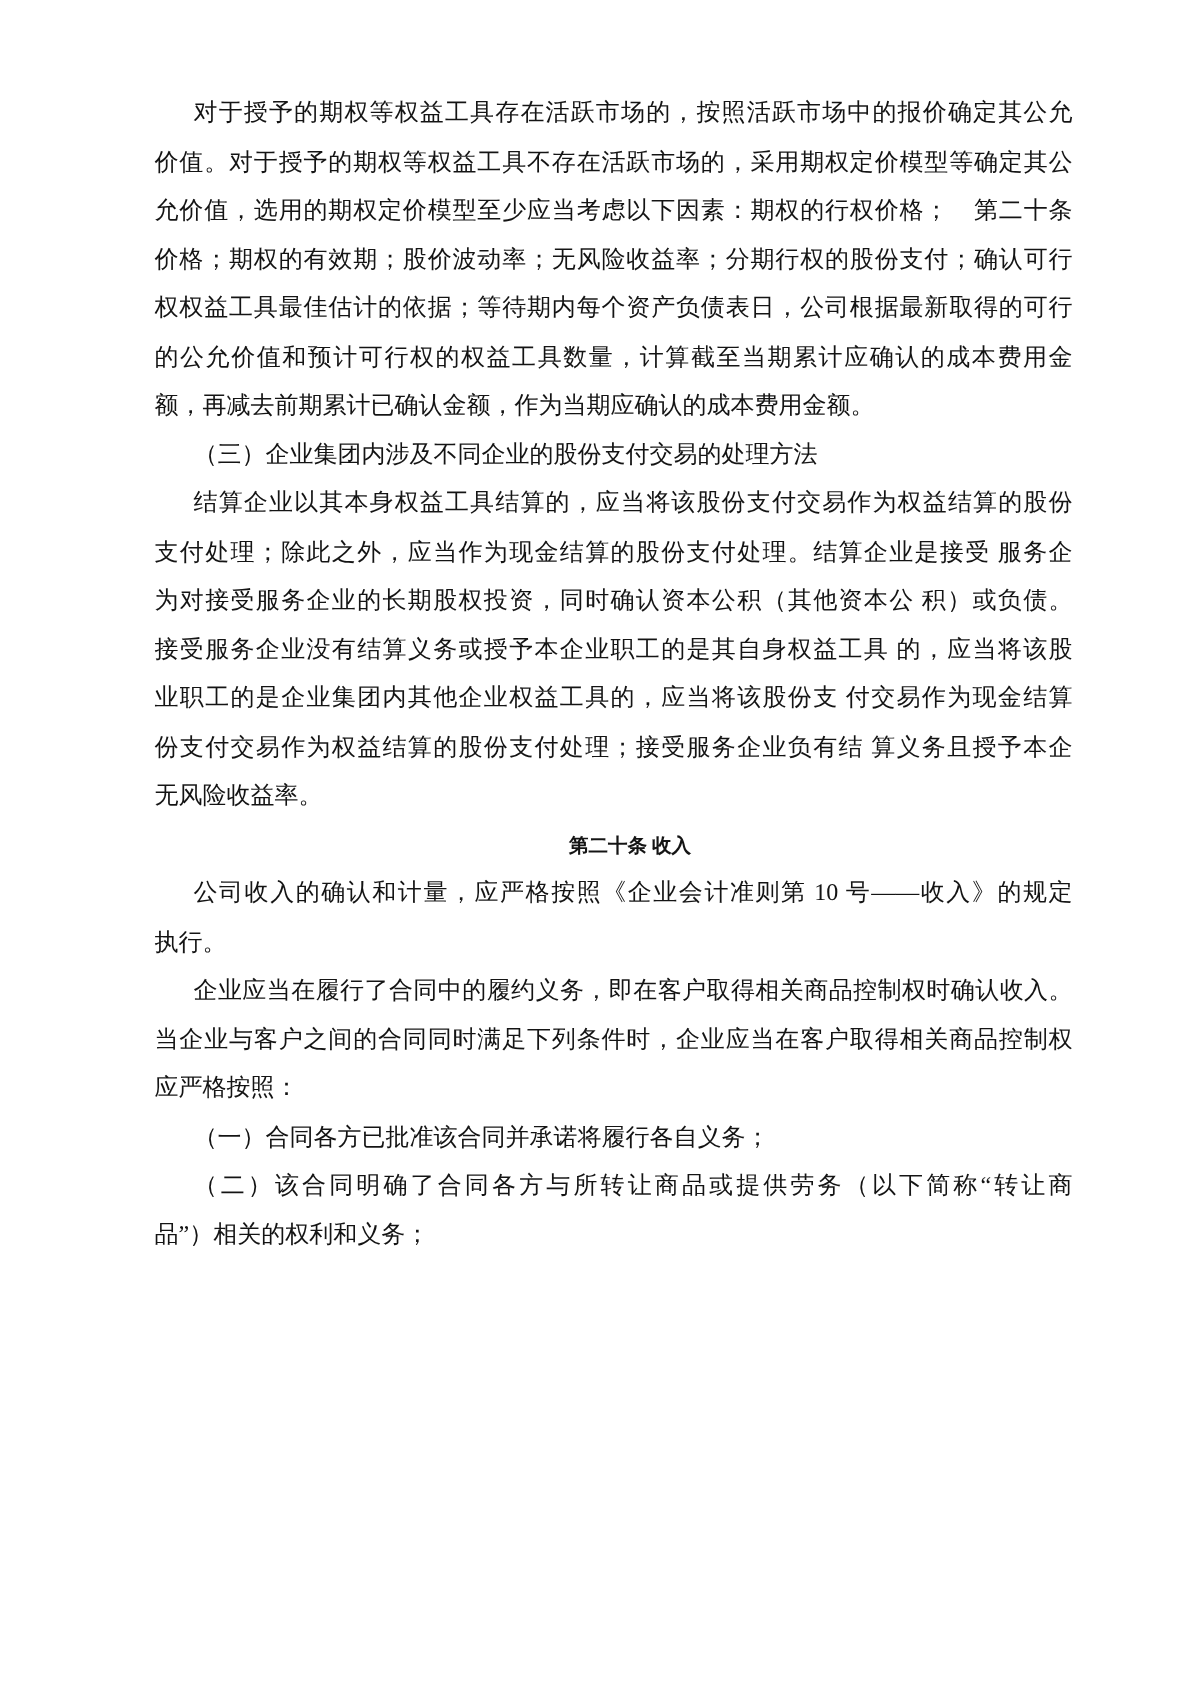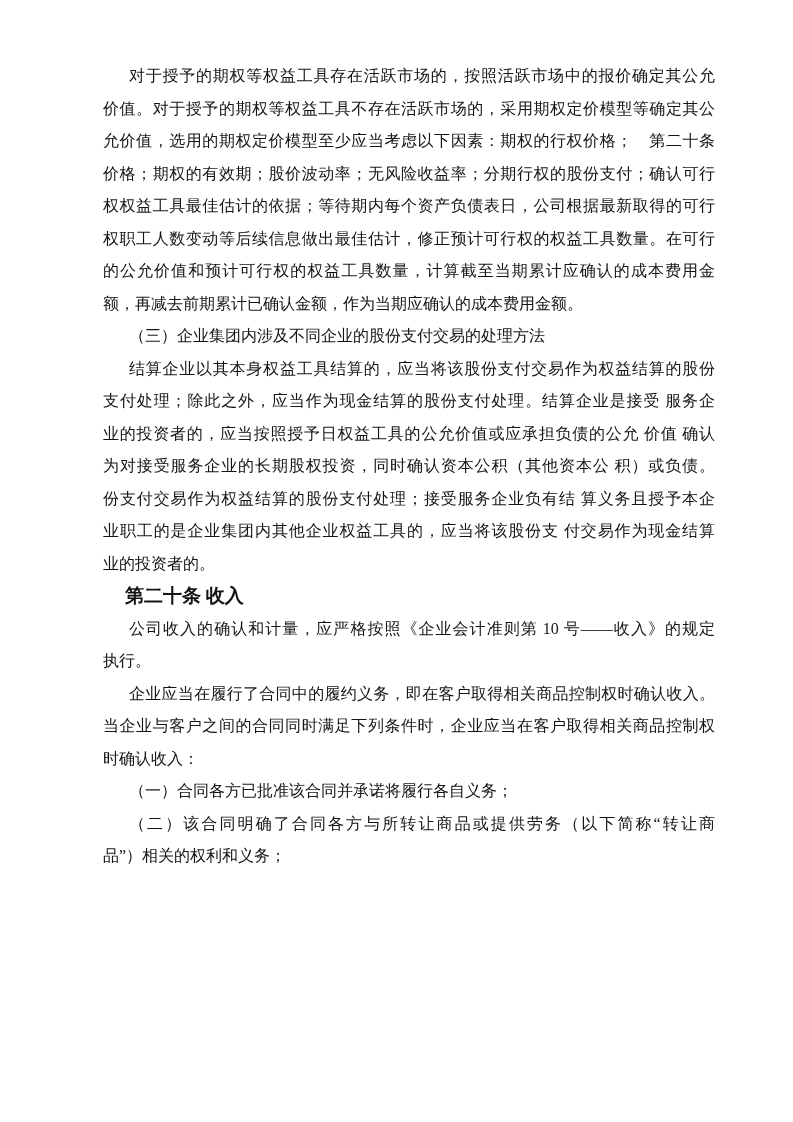--- a/index.html
+++ b/index.html
@@ -26,47 +26,47 @@
     text-align: left;
   }
   .fill {
     text-align: justify;
     text-align-last: justify;
   }
   .ind { text-indent: 26px; }
   .heading {
     font-weight: bold;
     text-indent: 22px;
-    font-size: 19px;
+    font-size: 13px;
+    text-align: center;
   }
 </style>
 </head>
 <body>
 
 <div class="page">
   <div class="text-block">
     <div class="ln ind fill">对于授予的期权等权益工具存在活跃市场的，按照活跃市场中的报价确定其公允</div>
     <div class="ln fill">价值。对于授予的期权等权益工具不存在活跃市场的，采用期权定价模型等确定其公</div>
     <div class="ln fill">允价值，选用的期权定价模型至少应当考虑以下因素：期权的行权价格；　第二十条</div>
     <div class="ln fill">价格；期权的有效期；股价波动率；无风险收益率；分期行权的股份支付；确认可行</div>
     <div class="ln fill">权权益工具最佳估计的依据；等待期内每个资产负债表日，公司根据最新取得的可行</div>
-    <div class="ln fill">权职工人数变动等后续信息做出最佳估计，修正预计可行权的权益工具数量。在可行</div>
     <div class="ln fill">的公允价值和预计可行权的权益工具数量，计算截至当期累计应确认的成本费用金</div>
     <div class="ln">额，再减去前期累计已确认金额，作为当期应确认的成本费用金额。</div>
     <div class="ln ind">（三）企业集团内涉及不同企业的股份支付交易的处理方法</div>
     <div class="ln ind fill">结算企业以其本身权益工具结算的，应当将该股份支付交易作为权益结算的股份</div>
     <div class="ln fill">支付处理；除此之外，应当作为现金结算的股份支付处理。结算企业是接受 服务企</div>
-    <div class="ln fill">业的投资者的，应当按照授予日权益工具的公允价值或应承担负债的公允 价值 确认</div>
     <div class="ln fill">为对接受服务企业的长期股权投资，同时确认资本公积（其他资本公 积）或负债。</div>
+    <div class="ln fill">接受服务企业没有结算义务或授予本企业职工的是其自身权益工具 的，应当将该股</div>
+    <div class="ln fill">业职工的是企业集团内其他企业权益工具的，应当将该股份支 付交易作为现金结算</div>
     <div class="ln fill">份支付交易作为权益结算的股份支付处理；接受服务企业负有结 算义务且授予本企</div>
-    <div class="ln fill">业职工的是企业集团内其他企业权益工具的，应当将该股份支 付交易作为现金结算</div>
-    <div class="ln">业的投资者的。</div>
+    <div class="ln">无风险收益率。</div>
     <div class="ln heading">第二十条 收入</div>
     <div class="ln ind fill">公司收入的确认和计量，应严格按照《企业会计准则第 10 号——收入》的规定</div>
     <div class="ln">执行。</div>
     <div class="ln ind fill">企业应当在履行了合同中的履约义务，即在客户取得相关商品控制权时确认收入。</div>
     <div class="ln fill">当企业与客户之间的合同同时满足下列条件时，企业应当在客户取得相关商品控制权</div>
-    <div class="ln">时确认收入：</div>
+    <div class="ln">应严格按照：</div>
     <div class="ln ind">（一）合同各方已批准该合同并承诺将履行各自义务；</div>
     <div class="ln ind fill">（二）该合同明确了合同各方与所转让商品或提供劳务（以下简称“转让商</div>
     <div class="ln">品”）相关的权利和义务；</div>
   </div>
 </div>
 
 </body></html>

